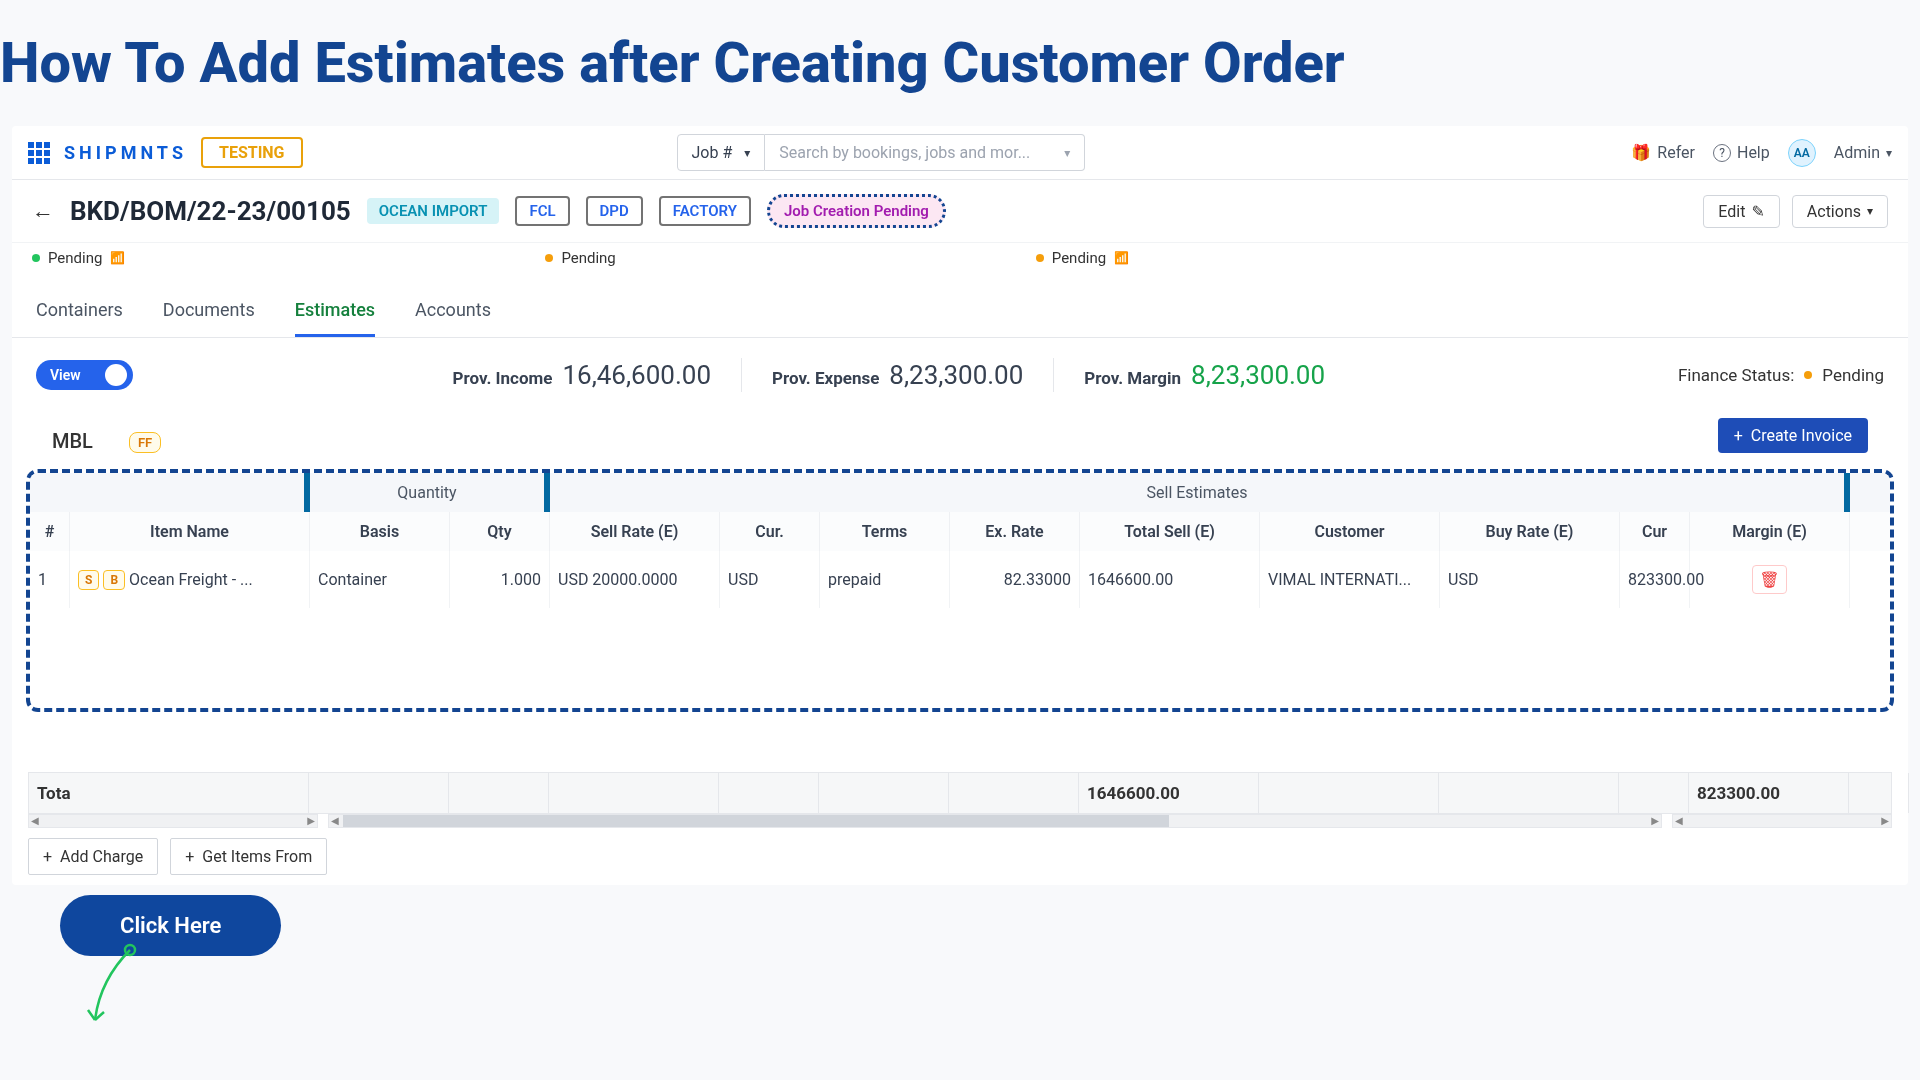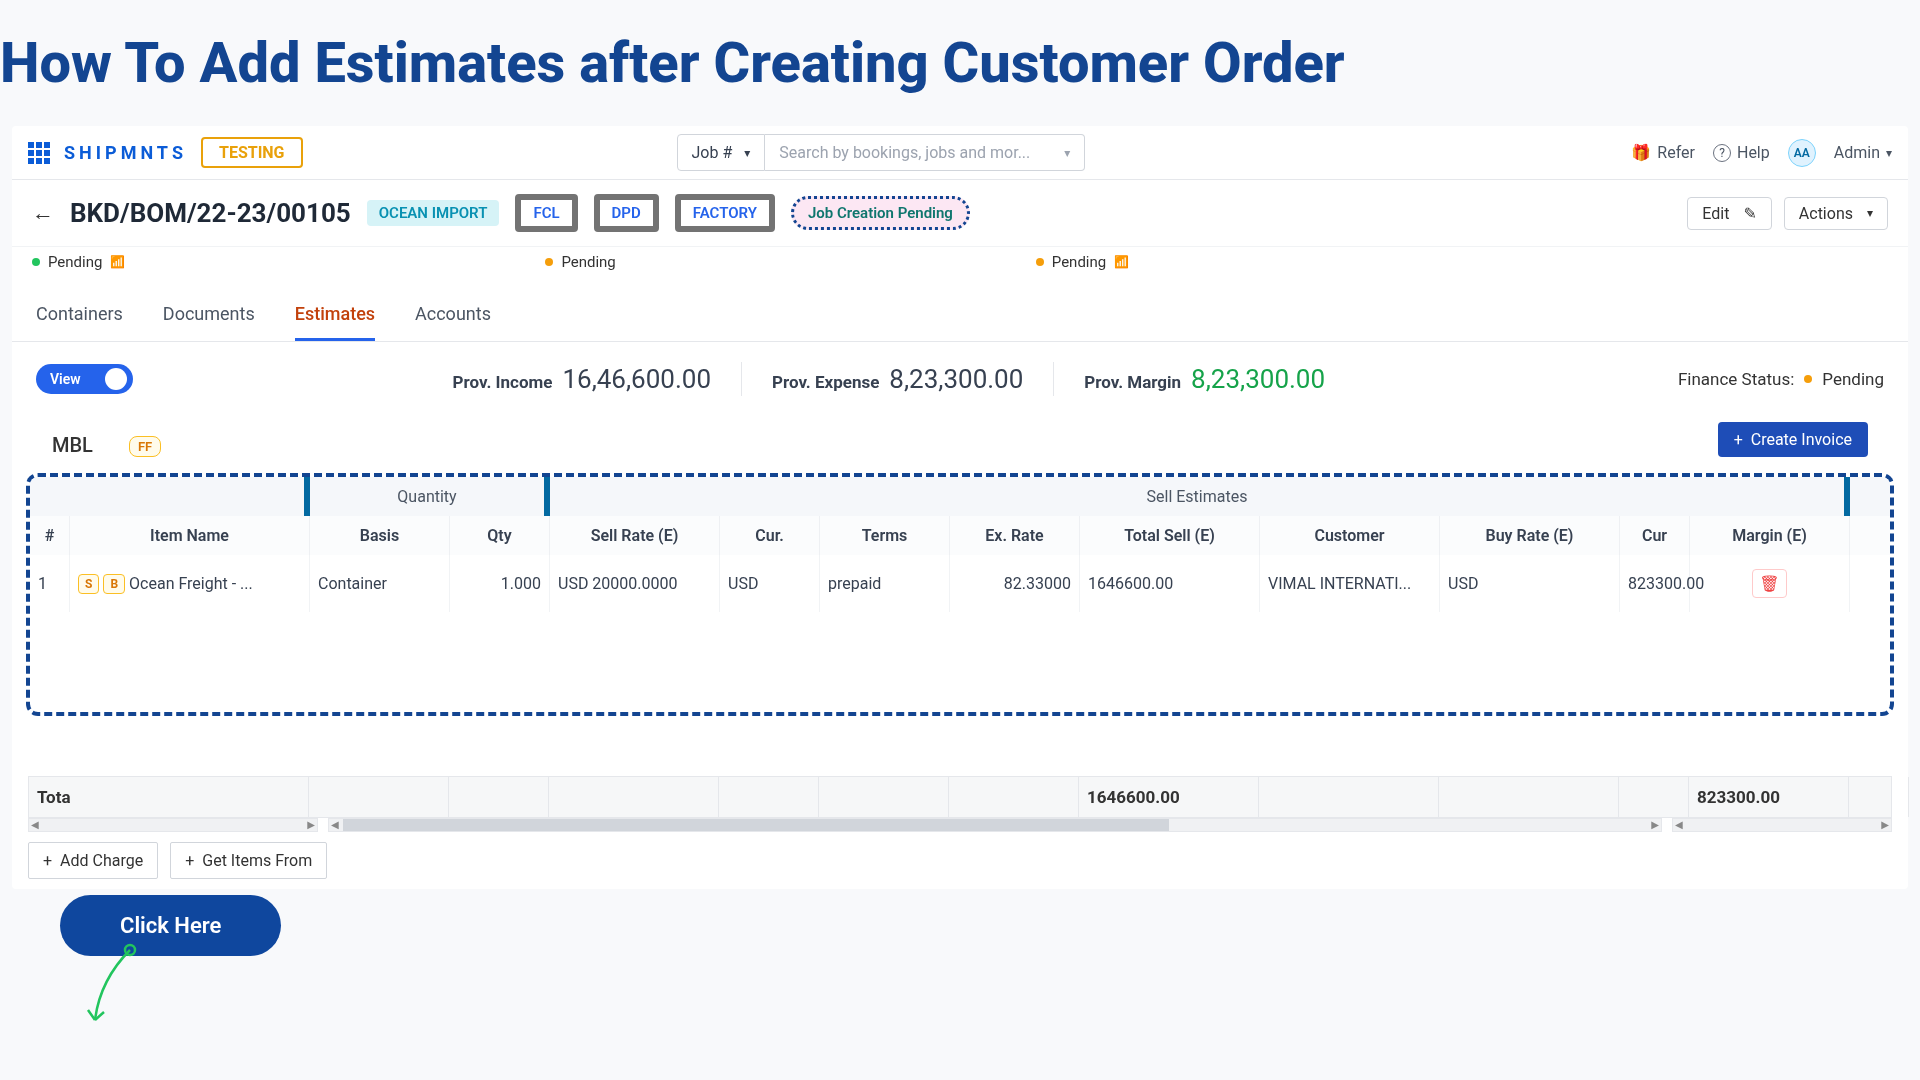--- a/index.html
+++ b/index.html
@@ -15,32 +15,32 @@
 .job-select { border: 1px solid #d1d5db; padding: 8px 14px; border-radius: 4px 0 0 4px; display: flex; align-items: center; gap: 12px; color: #374151; font-size: 16px; }
 .search-input { border: 1px solid #d1d5db; border-left: none; padding: 8px 14px; width: 320px; color: #9ca3af; font-size: 16px; border-radius: 0 4px 4px 0; display: flex; align-items: center; justify-content: space-between; }
 .topbar-right { margin-left: auto; display: flex; align-items: center; gap: 18px; }
 .tb-item { display: flex; align-items: center; gap: 6px; color: #4b5563; font-size: 16px; }
 .avatar { width: 28px; height: 28px; border-radius: 50%; background: #e0f2fe; color: #0369a1; display: flex; align-items: center; justify-content: center; font-size: 12px; font-weight: 600; border: 1px solid #7dd3fc; }
 .header-row { display: flex; align-items: center; padding: 14px 20px; gap: 16px; border-bottom: 1px solid #f1f3f5; }
 .back-arrow { font-size: 22px; color: #333; }
 .order-id { font-size: 26px; font-weight: 700; color: #1f2937; }
 .chip { padding: 4px 12px; border-radius: 4px; font-size: 15px; font-weight: 600; }
 .chip-cyan { background: #d6f3f7; color: #0891b2; }
-.chip-blue { border: 6px solid #737373; color: #2563eb; }
-.chip-pink { background: #fce7f3; color: #0f766e; border: 3px dotted #134591; border-radius: 20px; padding: 5px 14px; }
+.chip-blue { border: 2px solid #737373; color: #2563eb; }
+.chip-pink { background: #fce7f3; color: #a21caf; border: 3px dotted #134591; border-radius: 20px; padding: 5px 14px; }
 .header-actions { margin-left: auto; display: flex; gap: 12px; }
-.btn-outline { border: 1px solid #d1d5db; padding: 6px 14px; border-radius: 4px; font-size: 16px; display: flex; align-items: center; gap: 14px; background: #fff; text-align: center; }
+.btn-outline { border: 1px solid #d1d5db; padding: 6px 14px; border-radius: 4px; font-size: 16px; display: flex; align-items: center; gap: 6px; background: #fff; text-align: center; }
 .status-row { display: flex; gap: 420px; padding: 6px 20px 18px 20px; }
 .status-item { display: flex; align-items: center; gap: 8px; font-size: 15px; }
 .dot { width: 8px; height: 8px; border-radius: 50%; }
 .dot-green { background: #22c55e; }
 .dot-amber { background: #f59e0b; }
 .tabs { display: flex; gap: 40px; padding: 0 24px; border-bottom: 1px solid #e5e7eb; }
 .tab { padding: 14px 0; font-size: 18px; color: #4b5563; border-bottom: 3px solid transparent; }
-.tab.active { color: #c2410c; border-bottom-color: #2563eb; font-weight: 500; }
+.tab.active { color: #15803d; border-bottom-color: #2563eb; font-weight: 500; }
 .summary-row { display: flex; align-items: center; padding: 20px 24px; gap: 30px; }
 .view-toggle { background: #2563eb; color: #fff; border-radius: 20px; padding: 4px 6px 4px 14px; display: flex; align-items: center; gap: 24px; font-size: 14px; font-weight: 600; }
 .toggle-knob { width: 22px; height: 22px; border-radius: 50%; background: #fff; }
 .metric { display: flex; align-items: baseline; gap: 10px; }
 .metric-label { font-weight: 700; color: #374151; font-size: 17px; }
 .metric-val { font-size: 26px; color: #374151; }
 .metric-val.green { color: #16a34a; }
 .divider { width: 1px; height: 34px; background: #e5e7eb; }
 .finance-status { margin-left: auto; display: flex; align-items: center; gap: 10px; font-size: 17px; }
 .mbl-row { display: flex; align-items: flex-end; padding: 6px 40px 10px 40px; gap: 28px; }

